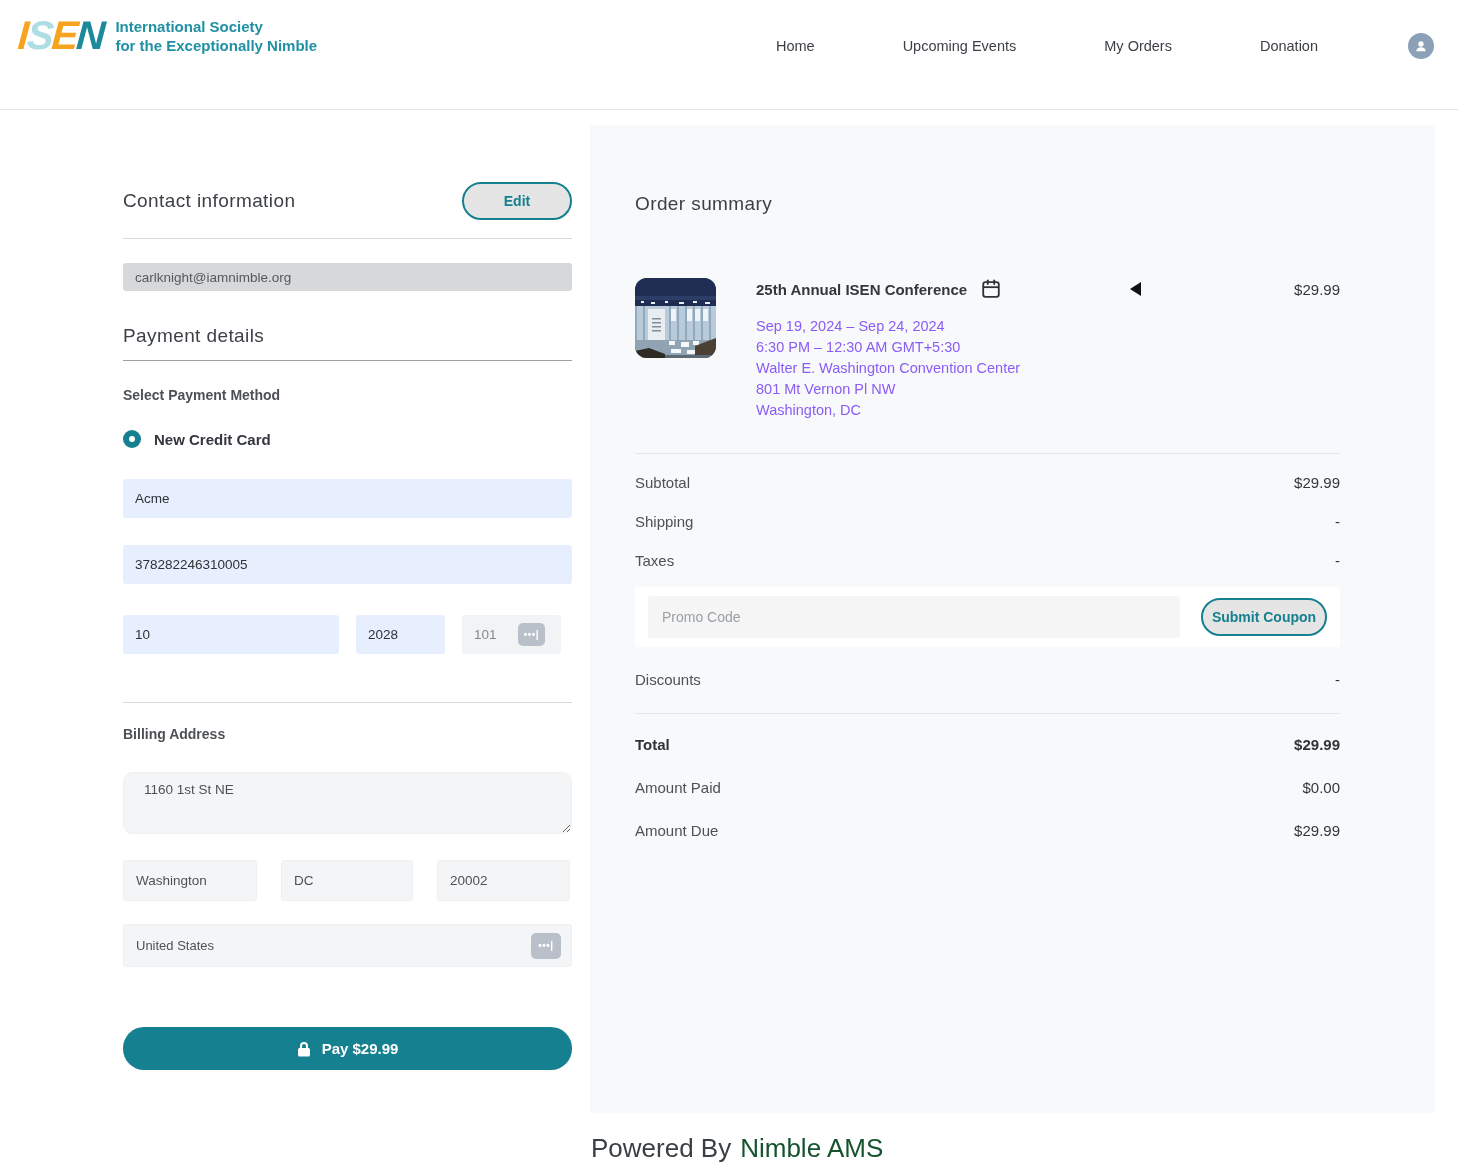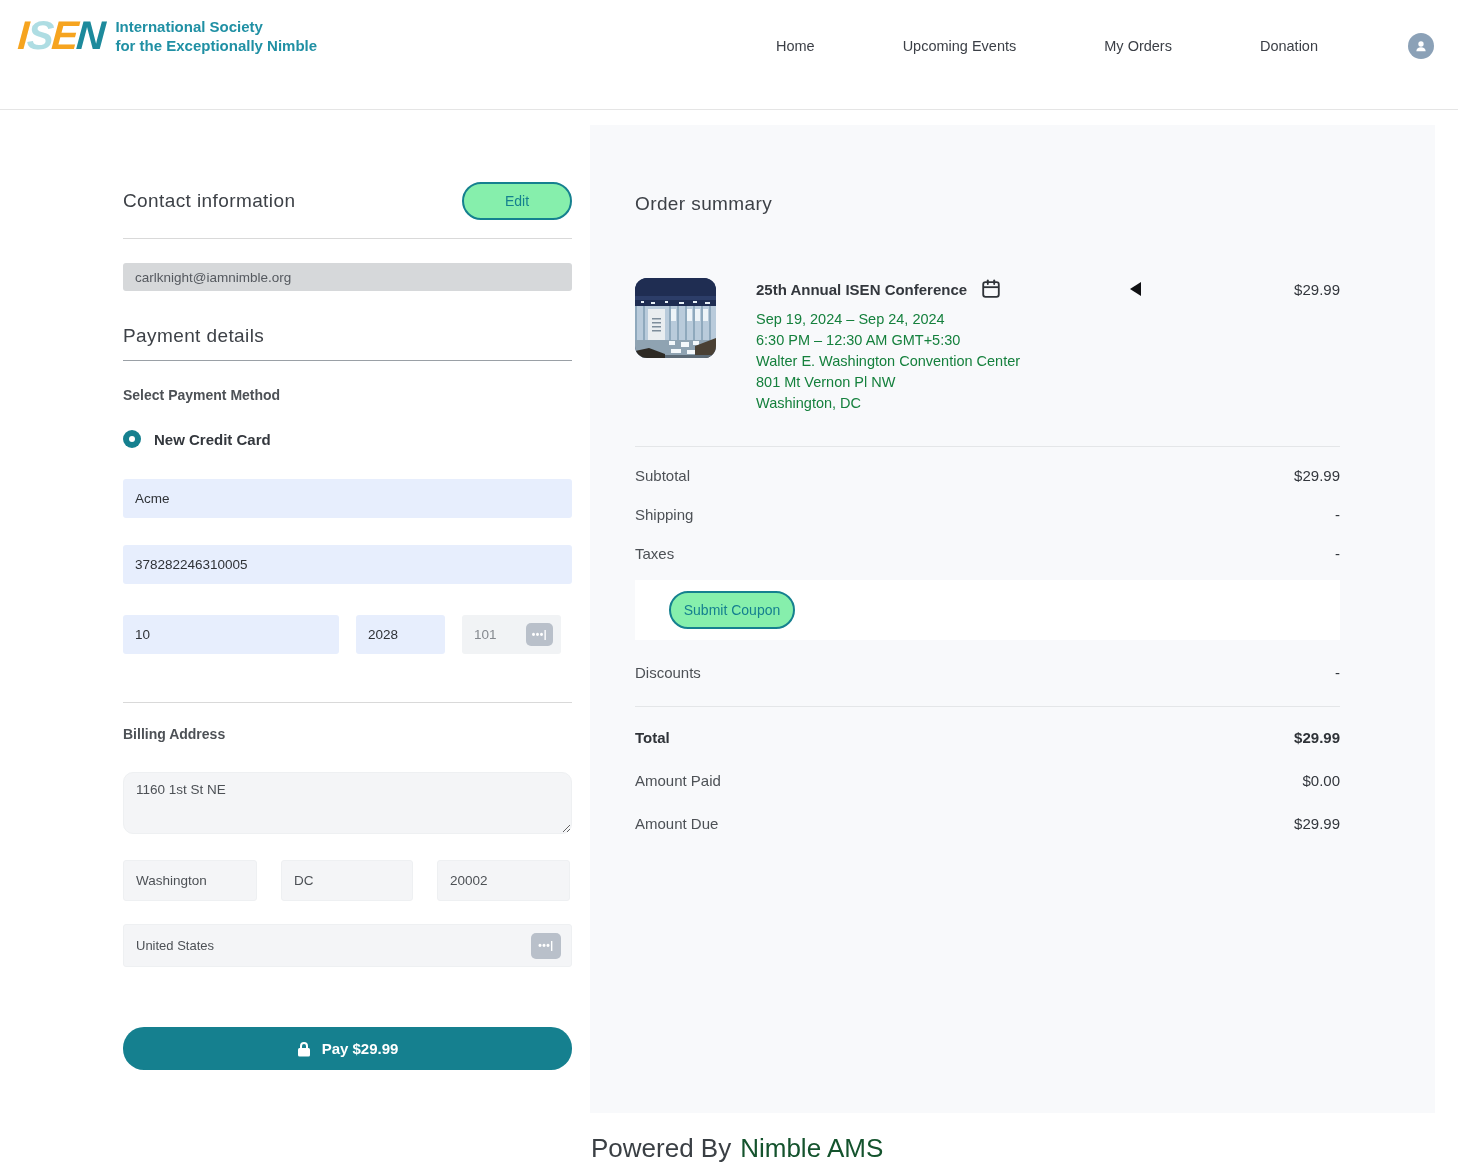--- a/index.html
+++ b/index.html
@@ -19,51 +19,51 @@
     font-size:15px; line-height:19px; }
   .nav { position:absolute; top:33px; right:24px; display:flex; align-items:center; }
   .nav-item { font-size:14.5px; color:#3b3f46; margin-left:88px; cursor:pointer; white-space:nowrap; }
   .avatar { margin-left:90px; width:26px; height:26px; border-radius:50%;
     background:#8ba1b7; display:flex; align-items:center; justify-content:center; cursor:pointer; }
 
   
   .left-col { position:absolute; left:123px; top:94px; width:449px; }
   .section-head { margin-top:88px; display:flex; justify-content:space-between; align-items:center; }
   .section-title { font-size:19px; font-weight:500; color:#3d4147; letter-spacing:.4px; }
-  .pill-btn { border:2px solid #15808f; border-radius:19px; background:#86efac; color:#15808f;
-    font-weight:400; font-size:14px; font-family:inherit; cursor:pointer; }
+  .pill-btn { border:2px solid #15808f; border-radius:19px; background:#e5e5e5; color:#15808f;
+    font-weight:700; font-size:14px; font-family:inherit; cursor:pointer; }
   .edit-btn { width:110px; height:38px; }
   .rule { border:none; border-top:1px solid #d9d9d9; margin-top:18px; }
   .email-input { margin-top:24px; width:100%; height:28px; background:#d6d8da; border:none;
     border-radius:3px; padding:0 12px; color:#55595f; font-size:13.5px; font-family:inherit; }
   .pd-title { margin-top:34px; }
   .pd-rule { margin-top:13px; border-top:1px solid #9aa0a6; }
   .sub-label { margin-top:26px; font-size:14px; font-weight:700; color:#4d5156; }
   .radio-row { margin-top:27px; display:flex; align-items:center; gap:13px; cursor:pointer; }
   .radio { width:18px; height:18px; border-radius:50%; background:#15808f; position:relative; flex:none; }
   .radio::after { content:''; position:absolute; left:6px; top:6px; width:6px; height:6px;
     background:#fff; border-radius:50%; }
   .radio-label { font-size:15px; font-weight:600; color:#33373d; }
   .field-blue { height:39px; background:#e7eefd; border:none; border-radius:3px; padding:0 12px;
     font-size:13.5px; color:#2f3237; font-family:inherit; }
   .card-name { margin-top:31px; width:100%; }
   .card-number { margin-top:27px; width:100%; }
   .exp-row { margin-top:31px; display:flex; }
   .exp-month { width:216px; } .exp-year { width:89px; margin-left:17px; }
   .cvv-wrap { width:99px; margin-left:17px; height:39px; background:#f1f3f5; border-radius:3px;
-    display:flex; align-items:center; padding:0 8px 0 12px; }
+    display:flex; align-items:center; padding:0 16px 0 12px; }
   .cvv-input { width:36px; background:transparent; border:none; font-size:13.5px; color:#85898f;
     font-family:inherit; }
   .chip-icon { margin-left:auto; width:27px; height:23px; background:#b9c0ca; border-radius:5px;
     color:#fff; display:flex; align-items:center; justify-content:center; font-size:10px;
     letter-spacing:.5px; font-weight:700; cursor:pointer; user-select:none; }
   .rule2 { margin-top:48px; }
   .billing-label { margin-top:23px; }
   .street-area { margin-top:30px; width:100%; height:62px; background:#f4f5f7;
-    border:1px solid #eef0f2; border-radius:10px; padding:9px 12px; color:#4d5156;
+    border:1px solid #eef0f2; border-radius:10px; padding:9px 20px; color:#4d5156;
     font-size:13.5px; font-family:inherit; resize:both; }
   .city-row { margin-top:22px; display:flex; gap:24px; }
   .field-gray { height:41px; background:#f4f5f7; border:1px solid #eef0f2; border-radius:3px;
     padding:0 12px; font-size:13.5px; color:#4d5156; font-family:inherit; }
   .city-in { width:134px; } .state-in { width:132px; } .zip-in { width:133px; }
   .country-wrap { margin-top:23px; height:43px; background:#f4f5f7; border:1px solid #eef0f2;
     border-radius:3px; display:flex; align-items:center; padding:0 10px 0 12px; }
   .country-in { flex:1; background:transparent; border:none; font-size:13px; color:#4d5156;
     font-family:inherit; }
   .country-wrap .chip-icon { width:30px; height:26px; }
@@ -77,21 +77,21 @@
   .panel-inner { padding:68px 95px 0 45px; }
   .item-row { margin-top:63px; display:flex; }
   .thumb { width:81px; height:80px; border-radius:12px; overflow:hidden; flex:none; }
   .item-info { margin-left:40px; flex:1; }
   .item-head { display:flex; align-items:center; }
   .item-name { font-size:15px; font-weight:600; color:#33373d; }
   .cal-icon { margin-left:13px; display:flex; cursor:default; }
   .tri { margin-left:auto; width:0; height:0; border-top:7px solid transparent;
     border-bottom:7px solid transparent; border-right:11px solid #101113; cursor:pointer; }
   .item-price { width:199px; text-align:right; font-size:15px; color:#33373d; }
-  .item-details { margin-top:9px; font-size:14.5px; color:#15803d; line-height:21px; }
+  .item-details { margin-top:16px; font-size:14.5px; color:#8b5cf6; line-height:21px; }
   .panel-rule { border:none; border-top:1px solid #e4e6e8; margin-top:32px; }
   .fee-block { margin-top:9px; }
   .fee-row { display:flex; justify-content:space-between; align-items:center; padding:11px 0;
     font-size:15px; }
   .fee-label { color:#4d5156; } .fee-value { color:#33373d; }
   .promo-row { margin-top:7px; background:#ffffff; height:60px; display:flex; align-items:center;
     padding:0 13px; }
   .promo-input { flex:1; height:42px; background:#f5f5f5; border:none; border-radius:3px;
     padding:0 14px; font-size:14px; color:#3c4043; font-family:inherit; }
   .promo-input::placeholder { color:#9aa0a6; }
@@ -283,20 +283,21 @@
           <span class="fee-label">Shipping</span>
           <span class="fee-value">-</span>
         </div>
         <div class="fee-row">
           <span class="fee-label">Taxes</span>
           <span class="fee-value">-</span>
         </div>
       </div>
 
       <div class="promo-row">
+        <input class="promo-input" placeholder="Promo Code" style="">
         <button class="pill-btn coupon-btn">Submit Coupon</button>
       </div>
 
       <div class="discount-block">
         <div class="fee-row">
           <span class="fee-label">Discounts</span>
           <span class="fee-value">-</span>
         </div>
       </div>
 

